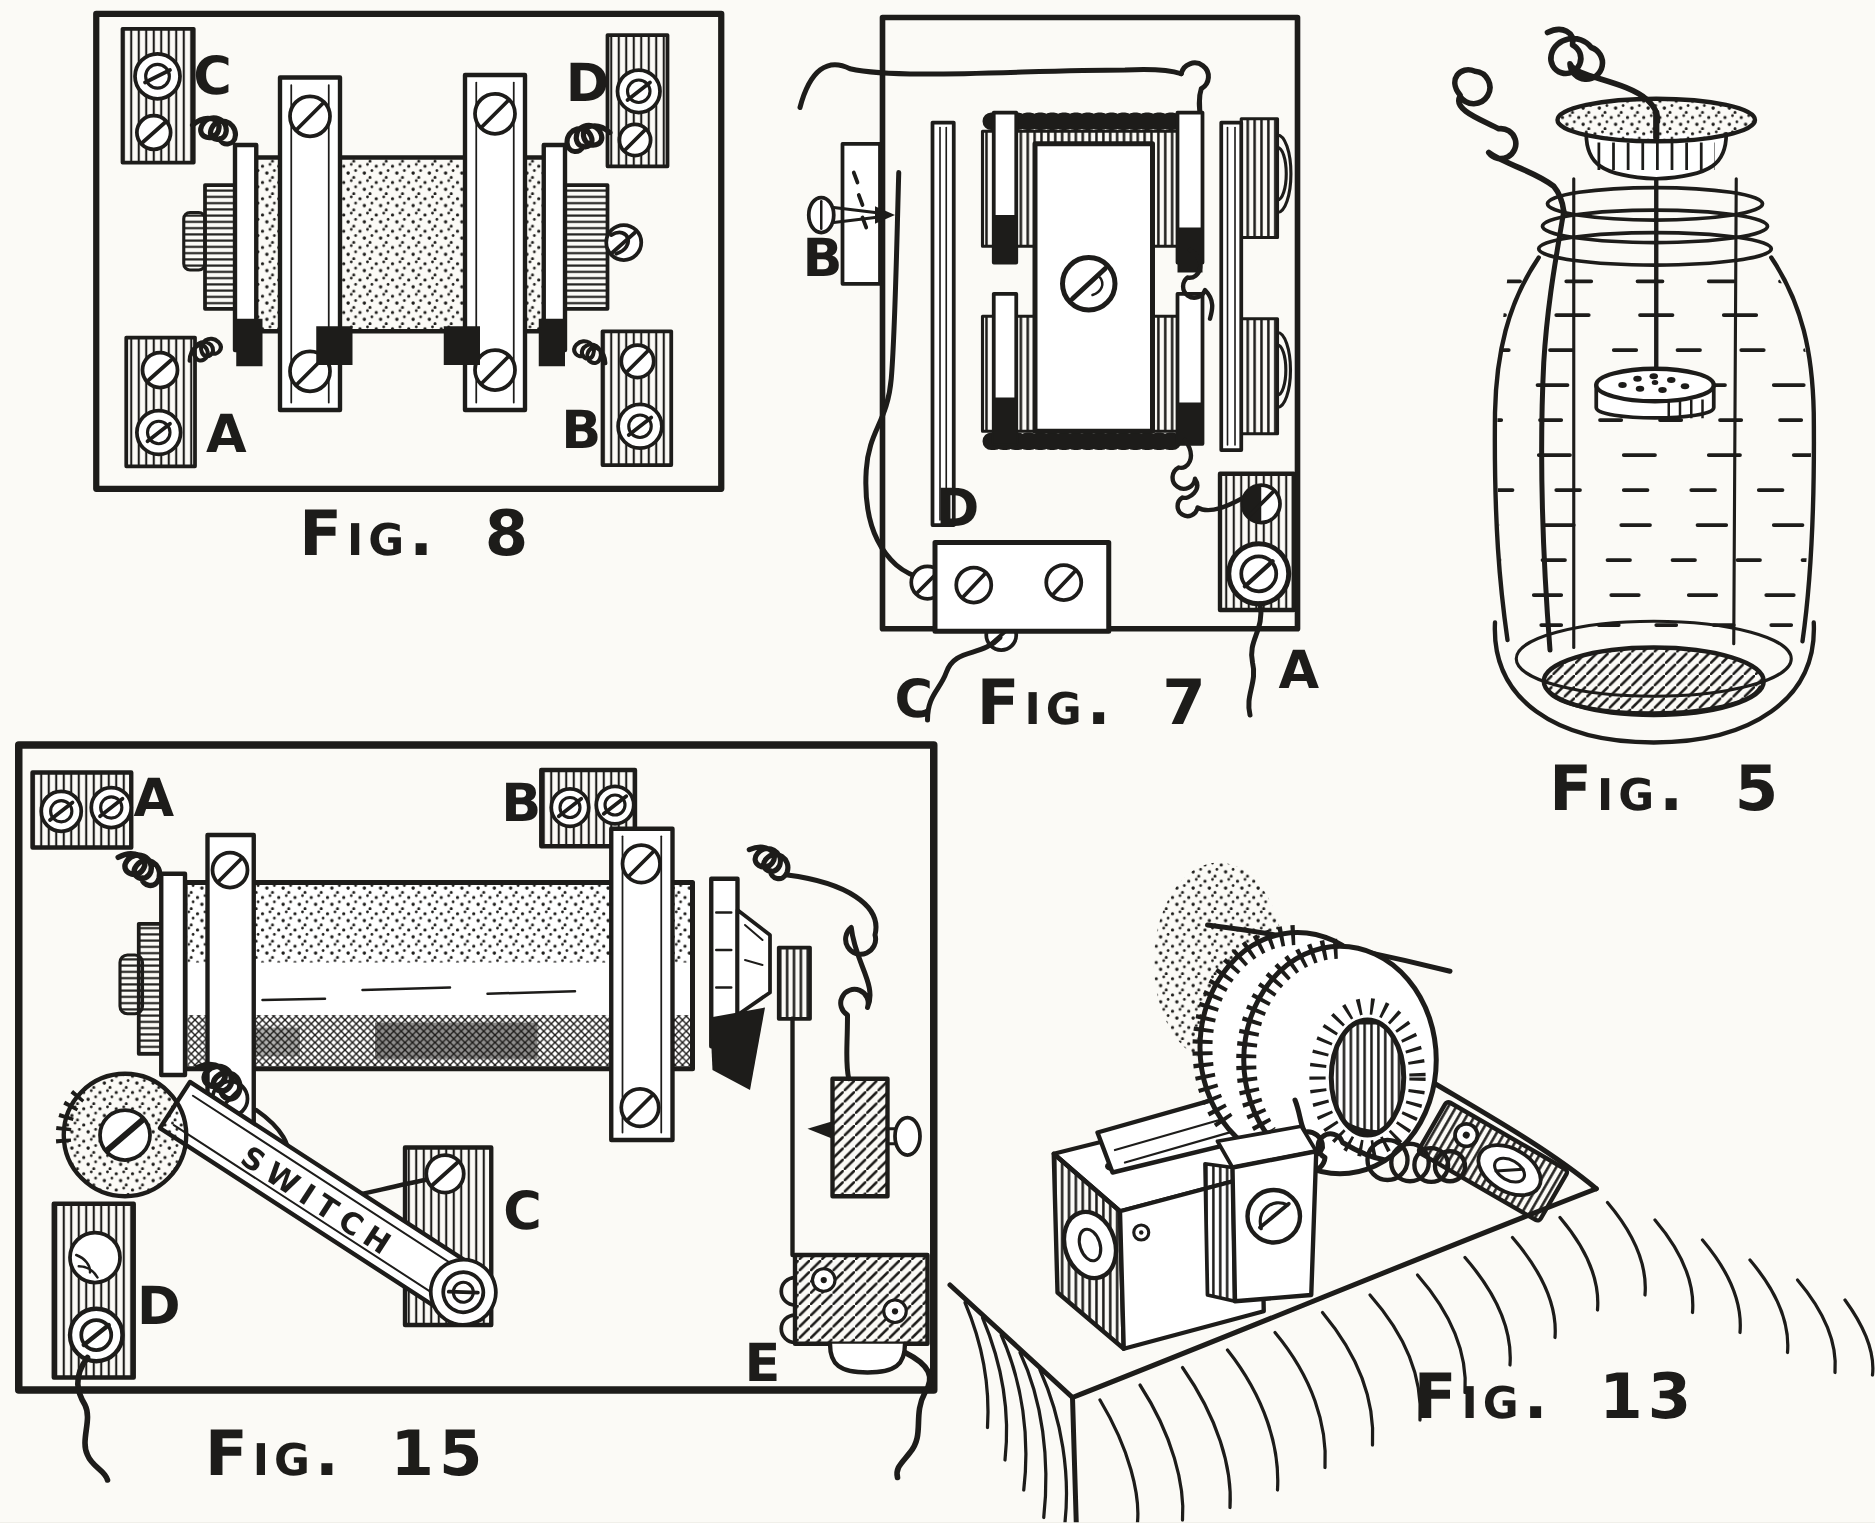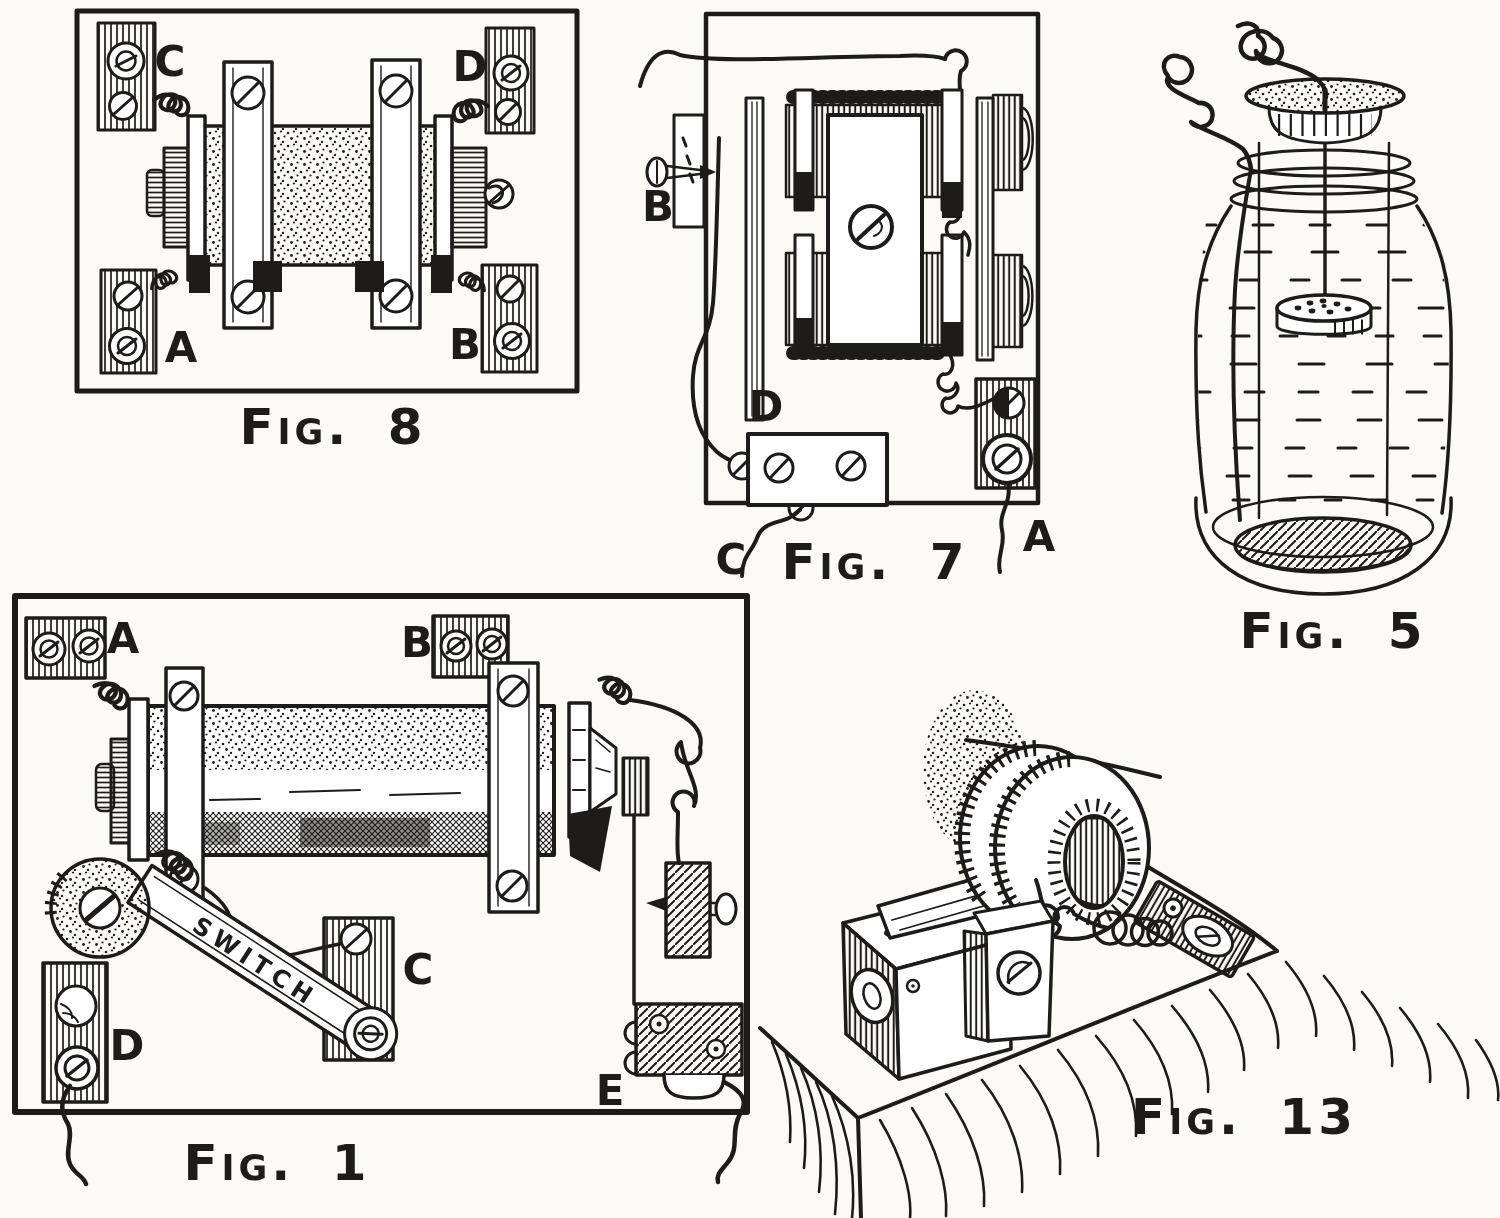--- a/index.html
+++ b/index.html
@@ -425,21 +425,21 @@
     <path d="M986,934 L1053,921 L1049,1036 L988,1041 Z" fill="#fff" stroke-width="3.5"></path>
     <circle cx="1019" cy="973" r="21" fill="#fff" stroke-width="3.5"></circle>
     <path d="M1009,983 C1005,968 1018,958 1030,964" stroke-width="2.5"></path>
     <line x1="1008" y1="982" x2="1031" y2="963" stroke-width="3"></line>
   </g>
 </svg>
 
 <div class="cap" style="left:333px;top:427px">Fig. 8</div>
 <div class="cap" style="left:875px;top:562px">Fig. 7</div>
 <div class="cap" style="left:1333px;top:631px">Fig. 5</div>
-<div class="cap" style="left:277px;top:1163px">Fig. 1</div>
+<div class="cap" style="left:277px;top:1163px">Fig. 15</div>
 <div class="cap" style="left:1244px;top:1117px">Fig. 13</div>
 
 <div class="lbl" style="left:170px;top:61px">C</div>
 <div class="lbl" style="left:470px;top:66px">D</div>
 <div class="lbl" style="left:181px;top:347px">A</div>
 <div class="lbl" style="left:465px;top:344px">B</div>
 
 <div class="lbl" style="left:658px;top:206px">B</div>
 <div class="lbl" style="left:766px;top:406px">D</div>
 <div class="lbl" style="left:731px;top:559px">C</div>

